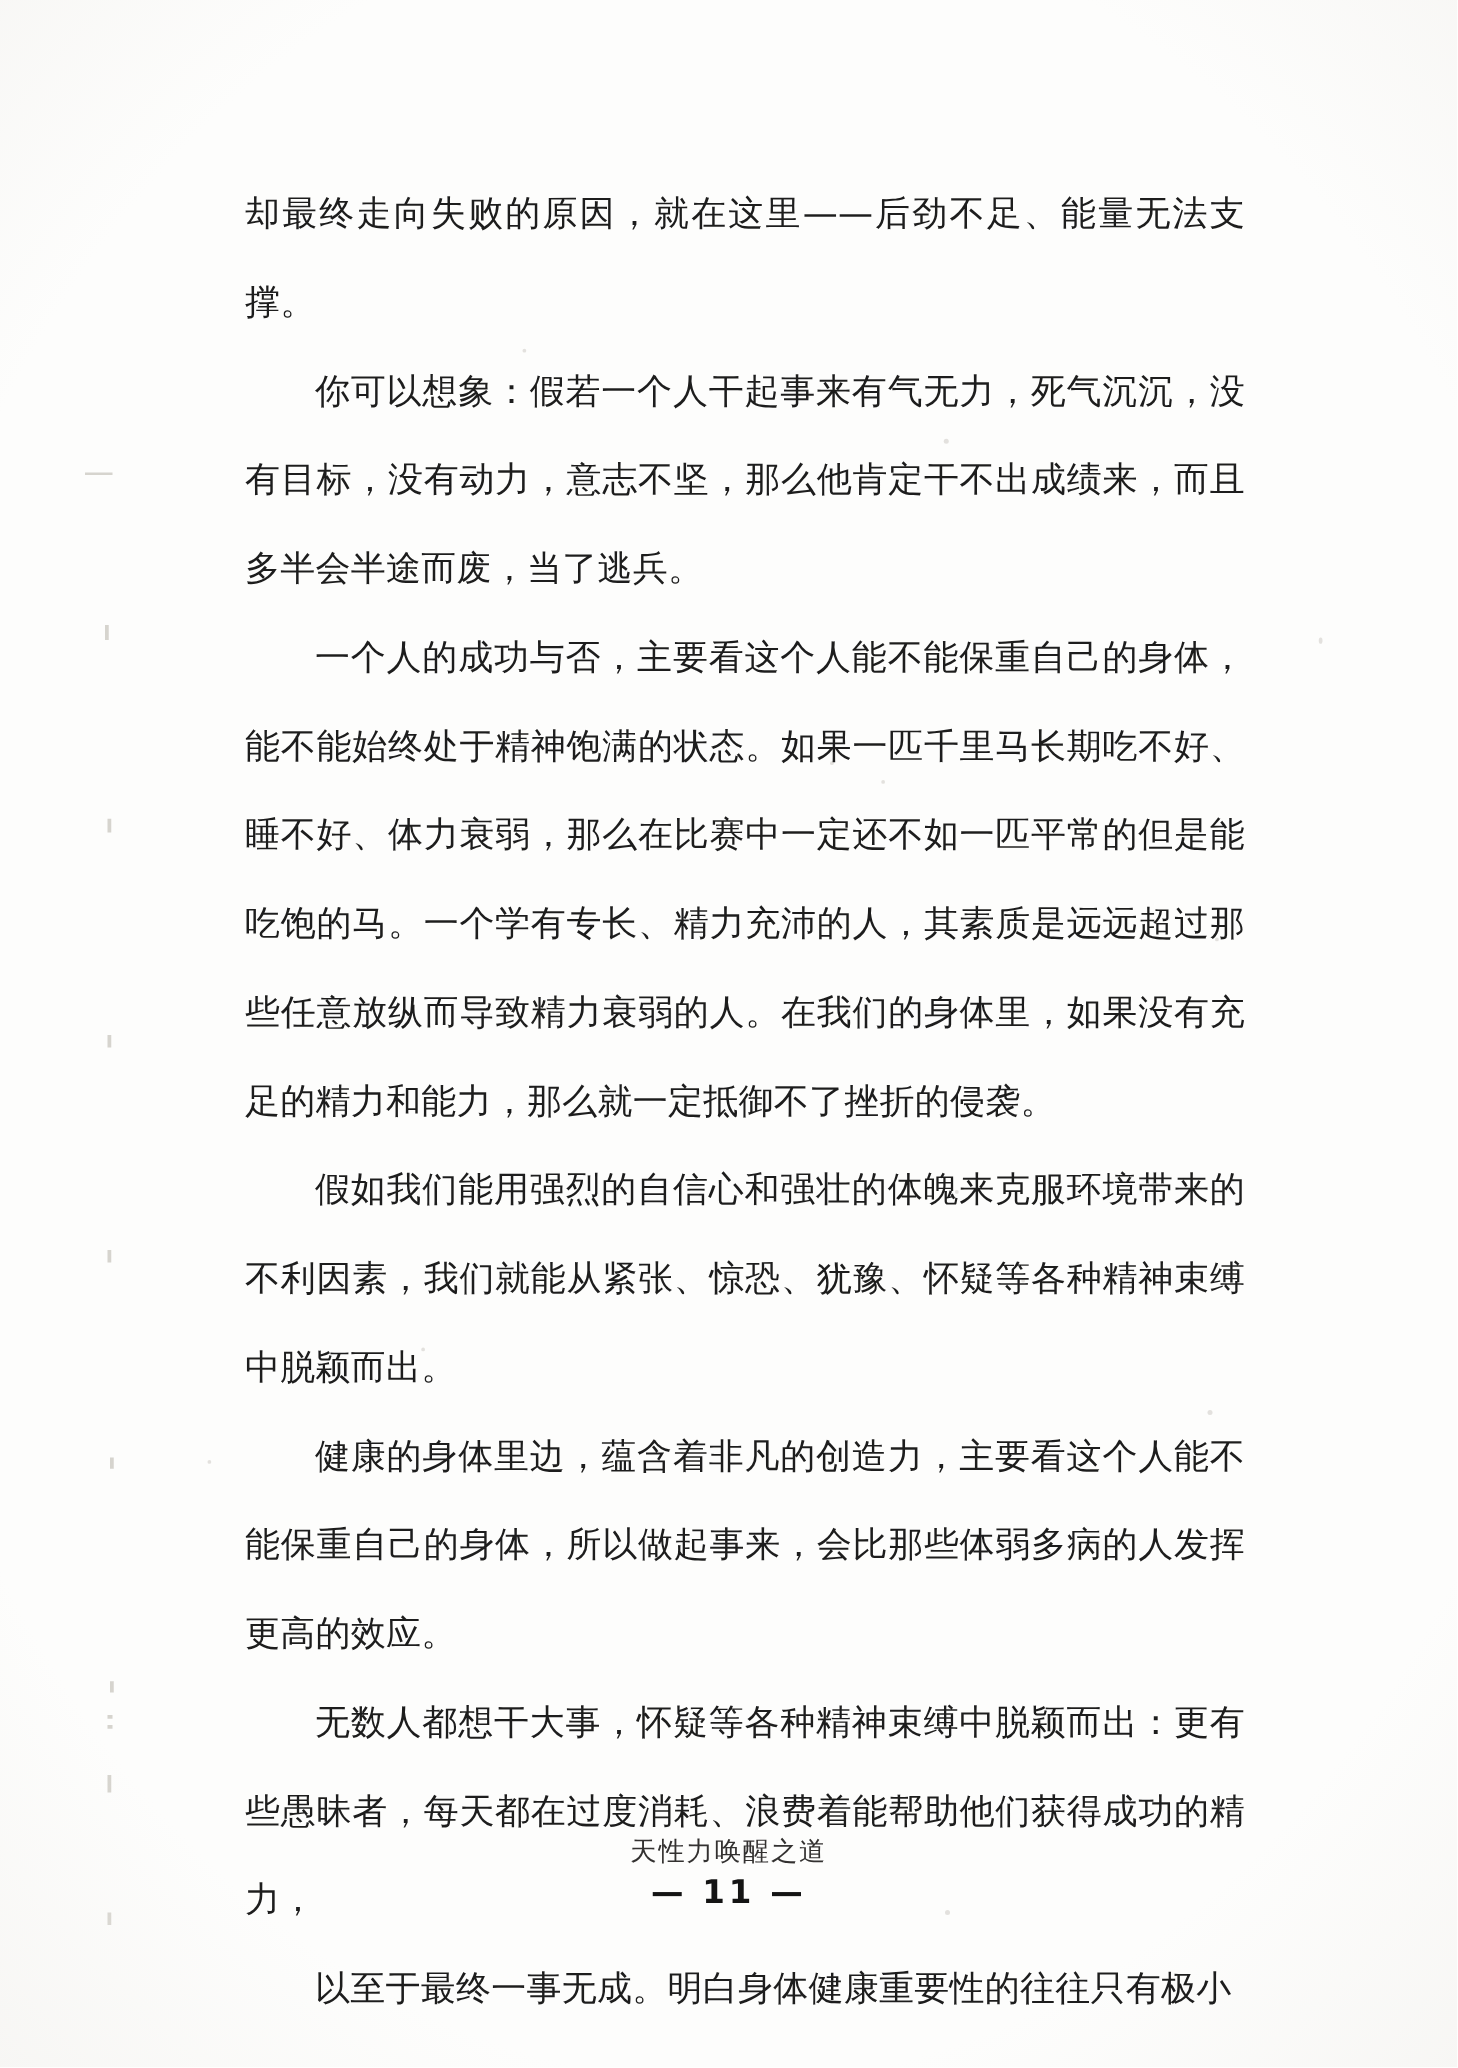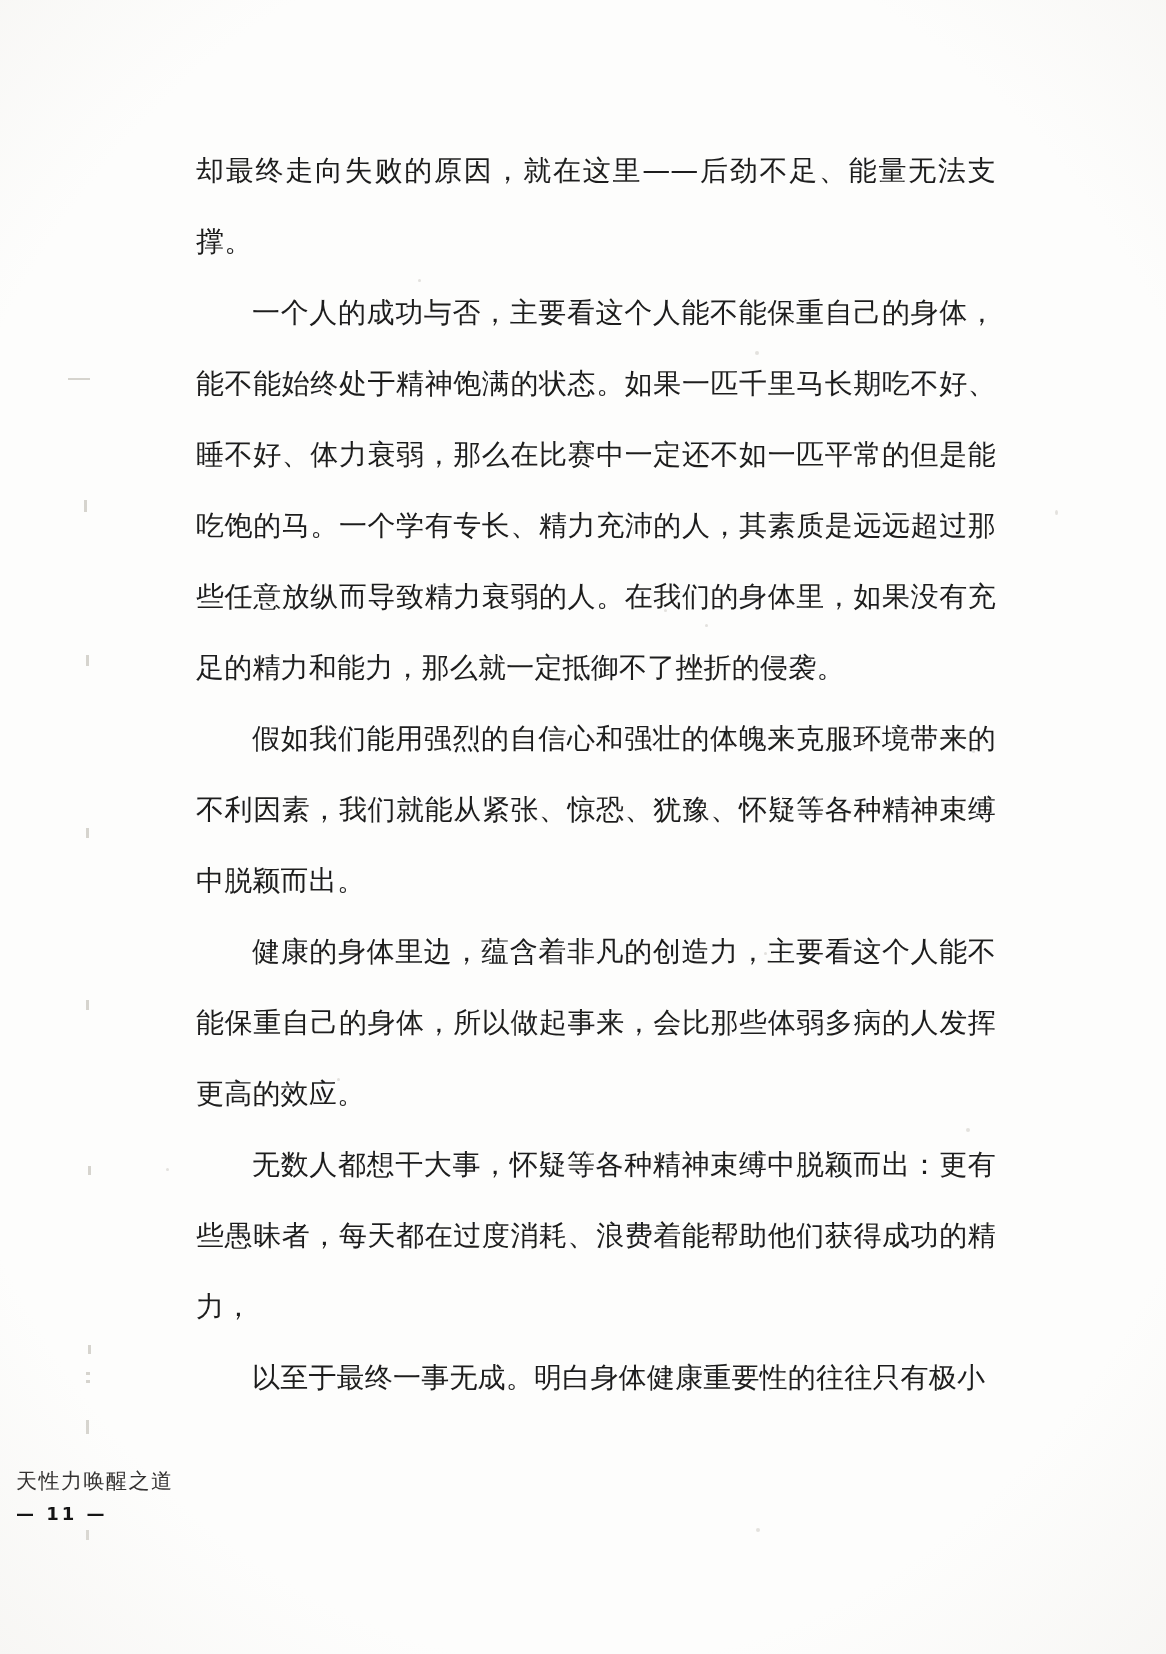--- a/index.html
+++ b/index.html
@@ -72,37 +72,38 @@
   p.para.indent {
     text-indent: 2em;
   }
 
   p.para.last-line {
     text-align: left;
   }
 
   .footer {
     position: absolute;
-    left: 16px;
+    left: 0;
     right: 0;
     top: 1468px;
+    text-align: center;
     z-index: 4;
   }
 
   .footer-title {
     font-family: "DejaVu Sans", "Liberation Sans", sans-serif;
     font-size: 21px;
     color: #333130;
     letter-spacing: 1.5px;
     line-height: 26px;
   }
 
   .footer-pageno {
     font-family: "DejaVu Sans", "Liberation Sans", sans-serif;
-    font-size: 18px;
+    font-size: 26px;
     color: #141414;
     letter-spacing: 3px;
     line-height: 34px;
     margin-top: 3px;
     font-weight: 600;
   }
 </style>
 </head>
 <body>
 
@@ -128,20 +129,21 @@
   <div class="speck" style="left:972px; top:750px; width:3px; height:3px;"></div>
   <div class="speck" style="left:764px; top:952px; width:3px; height:3px;"></div>
   <div class="speck" style="left:817px; top:1023px; width:3px; height:3px;"></div>
   <div class="speck" style="left:966px; top:1128px; width:4px; height:4px;"></div>
   <div class="speck" style="left:337px; top:1078px; width:3px; height:3px;"></div>
   <div class="speck" style="left:756px; top:1528px; width:4px; height:4px;"></div>
   <div class="speck" style="left:166px; top:1168px; width:3px; height:3px;"></div>
 
   <div class="text-column">
     <p class="para">却最终走向失败的原因，就在这里——后劲不足、能量无法支撑。</p>
+    <p class="para indent">你可以想象：假若一个人干起事来有气无力，死气沉沉，没有目标，没有动力，意志不坚，那么他肯定干不出成绩来，而且多半会半途而废，当了逃兵。</p>
     <p class="para indent">一个人的成功与否，主要看这个人能不能保重自己的身体，能不能始终处于精神饱满的状态。如果一匹千里马长期吃不好、睡不好、体力衰弱，那么在比赛中一定还不如一匹平常的但是能吃饱的马。一个学有专长、精力充沛的人，其素质是远远超过那些任意放纵而导致精力衰弱的人。在我们的身体里，如果没有充足的精力和能力，那么就一定抵御不了挫折的侵袭。</p>
     <p class="para indent">假如我们能用强烈的自信心和强壮的体魄来克服环境带来的不利因素，我们就能从紧张、惊恐、犹豫、怀疑等各种精神束缚中脱颖而出。</p>
     <p class="para indent">健康的身体里边，蕴含着非凡的创造力，主要看这个人能不能保重自己的身体，所以做起事来，会比那些体弱多病的人发挥更高的效应。</p>
     <p class="para indent">无数人都想干大事，怀疑等各种精神束缚中脱颖而出：更有些愚昧者，每天都在过度消耗、浪费着能帮助他们获得成功的精力，</p>
     <p class="para indent last-line">以至于最终一事无成。明白身体健康重要性的往往只有极小</p>
   </div>
 
   <div class="footer">
     <div class="footer-title">天性力唤醒之道</div>
     <div class="footer-pageno">— 11 —</div>

